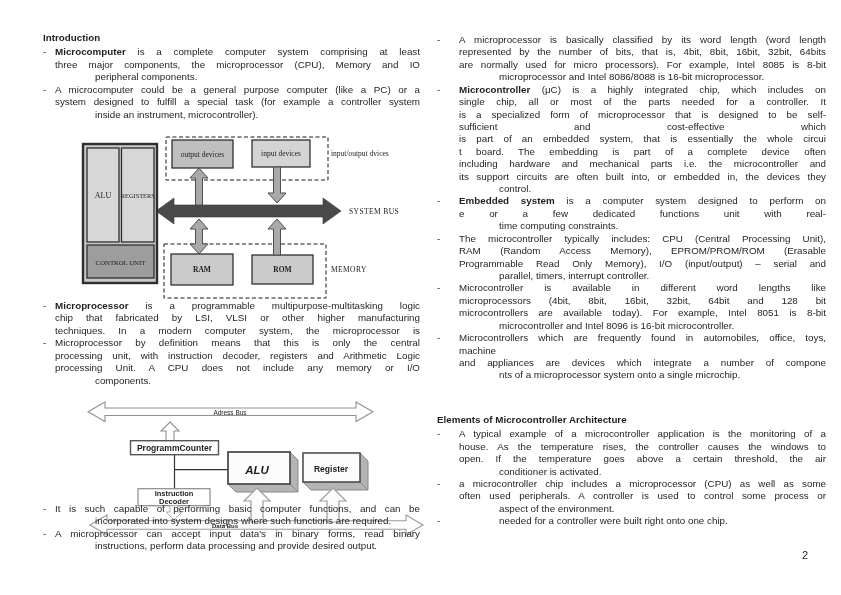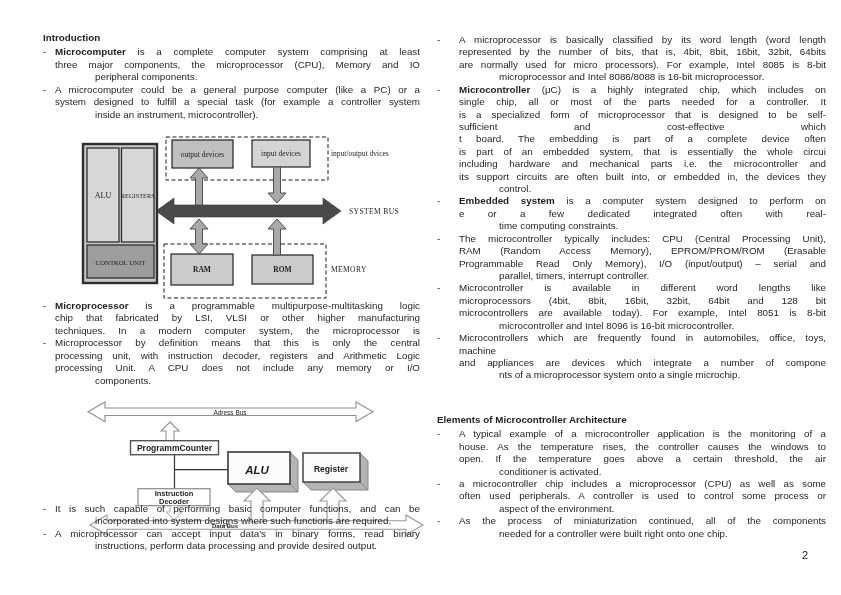--- a/index.html
+++ b/index.html
@@ -182,32 +182,32 @@
             <div class="line last">microprocessor and Intel 8086/8088 is 16-bit microprocessor.</div>
           </div>
         </div>
         <div class="item">
           <span class="dash">-</span>
           <div class="txt">
             <div class="line"><b>Microcontroller</b> (μC) is a highly integrated chip, which includes on</div>
             <div class="line">single chip, all or most of the parts needed for a controller. It</div>
             <div class="line">is a specialized form of microprocessor that is designed to be self-</div>
             <div class="line">sufficient and cost-effective which</div>
+            <div class="line">is part of an embedded system, that is essentially the whole circui</div>
             <div class="line">t board. The embedding is part of a complete device often</div>
-            <div class="line">is part of an embedded system, that is essentially the whole circui</div>
             <div class="line">including hardware and mechanical parts i.e. the microcontroller and</div>
             <div class="line">its support circuits are often built into, or embedded in, the devices they</div>
             <div class="line last">control.</div>
           </div>
         </div>
         <div class="item">
           <span class="dash">-</span>
           <div class="txt">
             <div class="line"><b>Embedded system</b> is a computer system designed to perform on</div>
-            <div class="line">e or a few dedicated integrated often with real-</div>
+            <div class="line">e or a few dedicated functions unit with real-</div>
             <div class="line last">time computing constraints.</div>
           </div>
         </div>
         <div class="item">
           <span class="dash">-</span>
           <div class="txt">
             <div class="line">The microcontroller typically includes: CPU (Central Processing Unit),</div>
             <div class="line">RAM (Random Access Memory), EPROM/PROM/ROM (Erasable</div>
             <div class="line">Programmable Read Only Memory), I/O (input/output) – serial and</div>
             <div class="line last">parallel, timers, interrupt controller.</div>
@@ -247,21 +247,20 @@
           <span class="dash">-</span>
           <div class="txt">
             <div class="line">a microcontroller chip includes a microprocessor (CPU) as well as some</div>
             <div class="line">often used peripherals. A controller is used to control some process or</div>
             <div class="line last">aspect of the environment.</div>
           </div>
         </div>
         <div class="item">
           <span class="dash">-</span>
           <div class="txt">
-            <div class="line">As the process of miniaturization continued, all of the components</div>
             <div class="line last">needed for a controller were built right onto one chip.</div>
           </div>
         </div>
       </div>
   </div>
 
   <div class="pagenum">2</div>
 
 </div>
 

